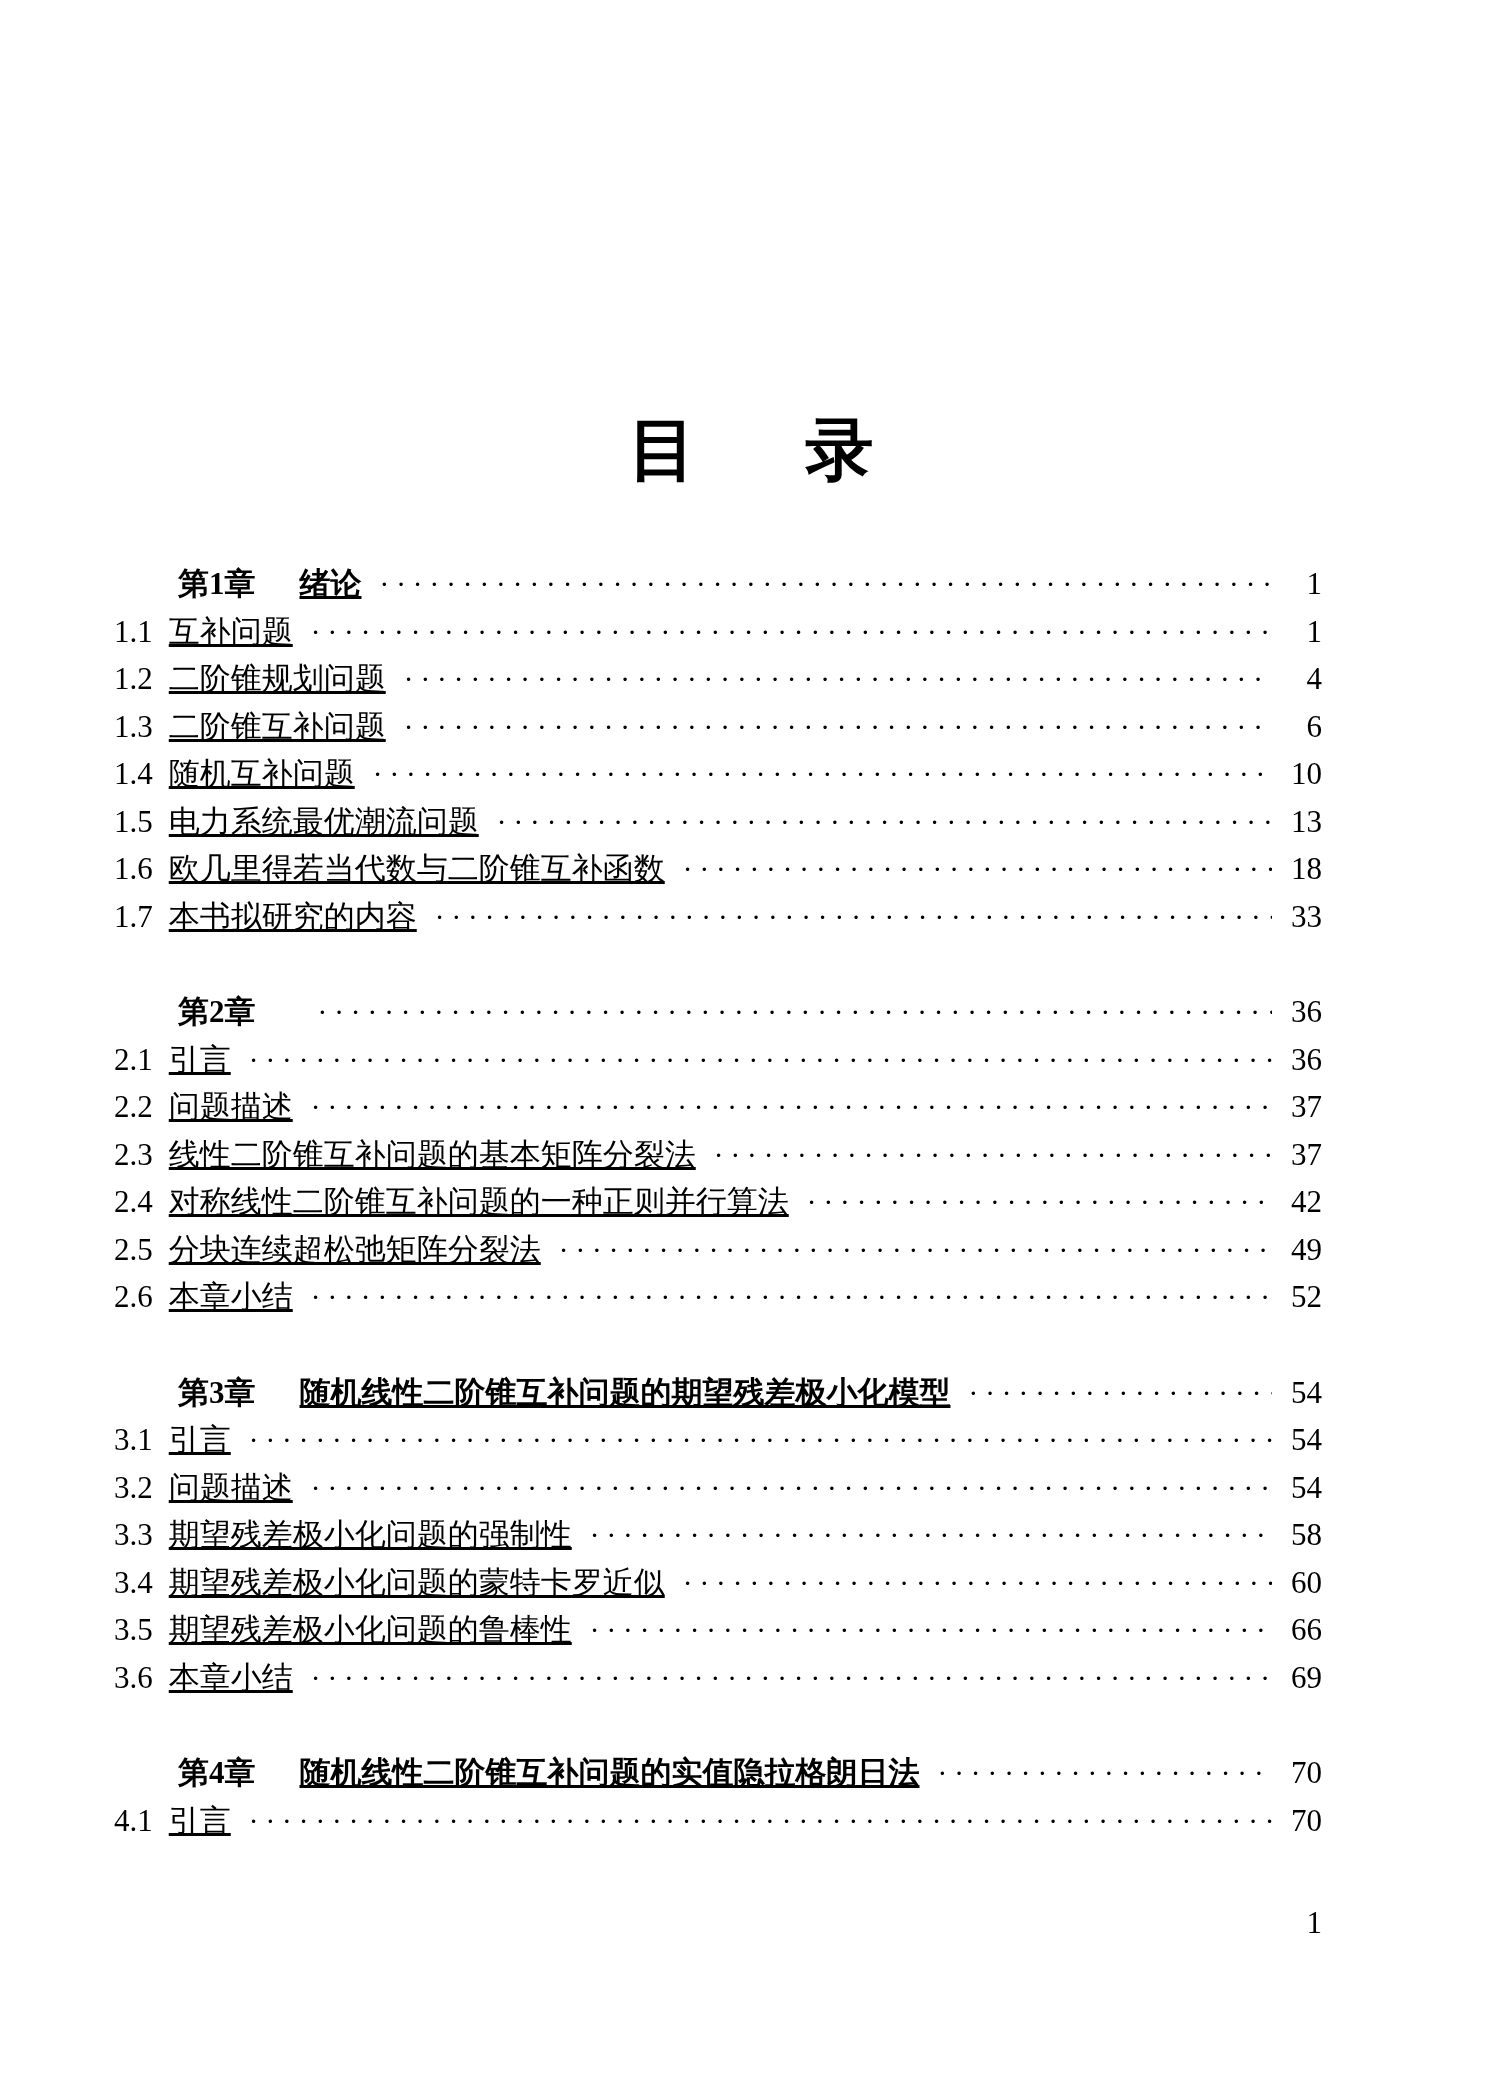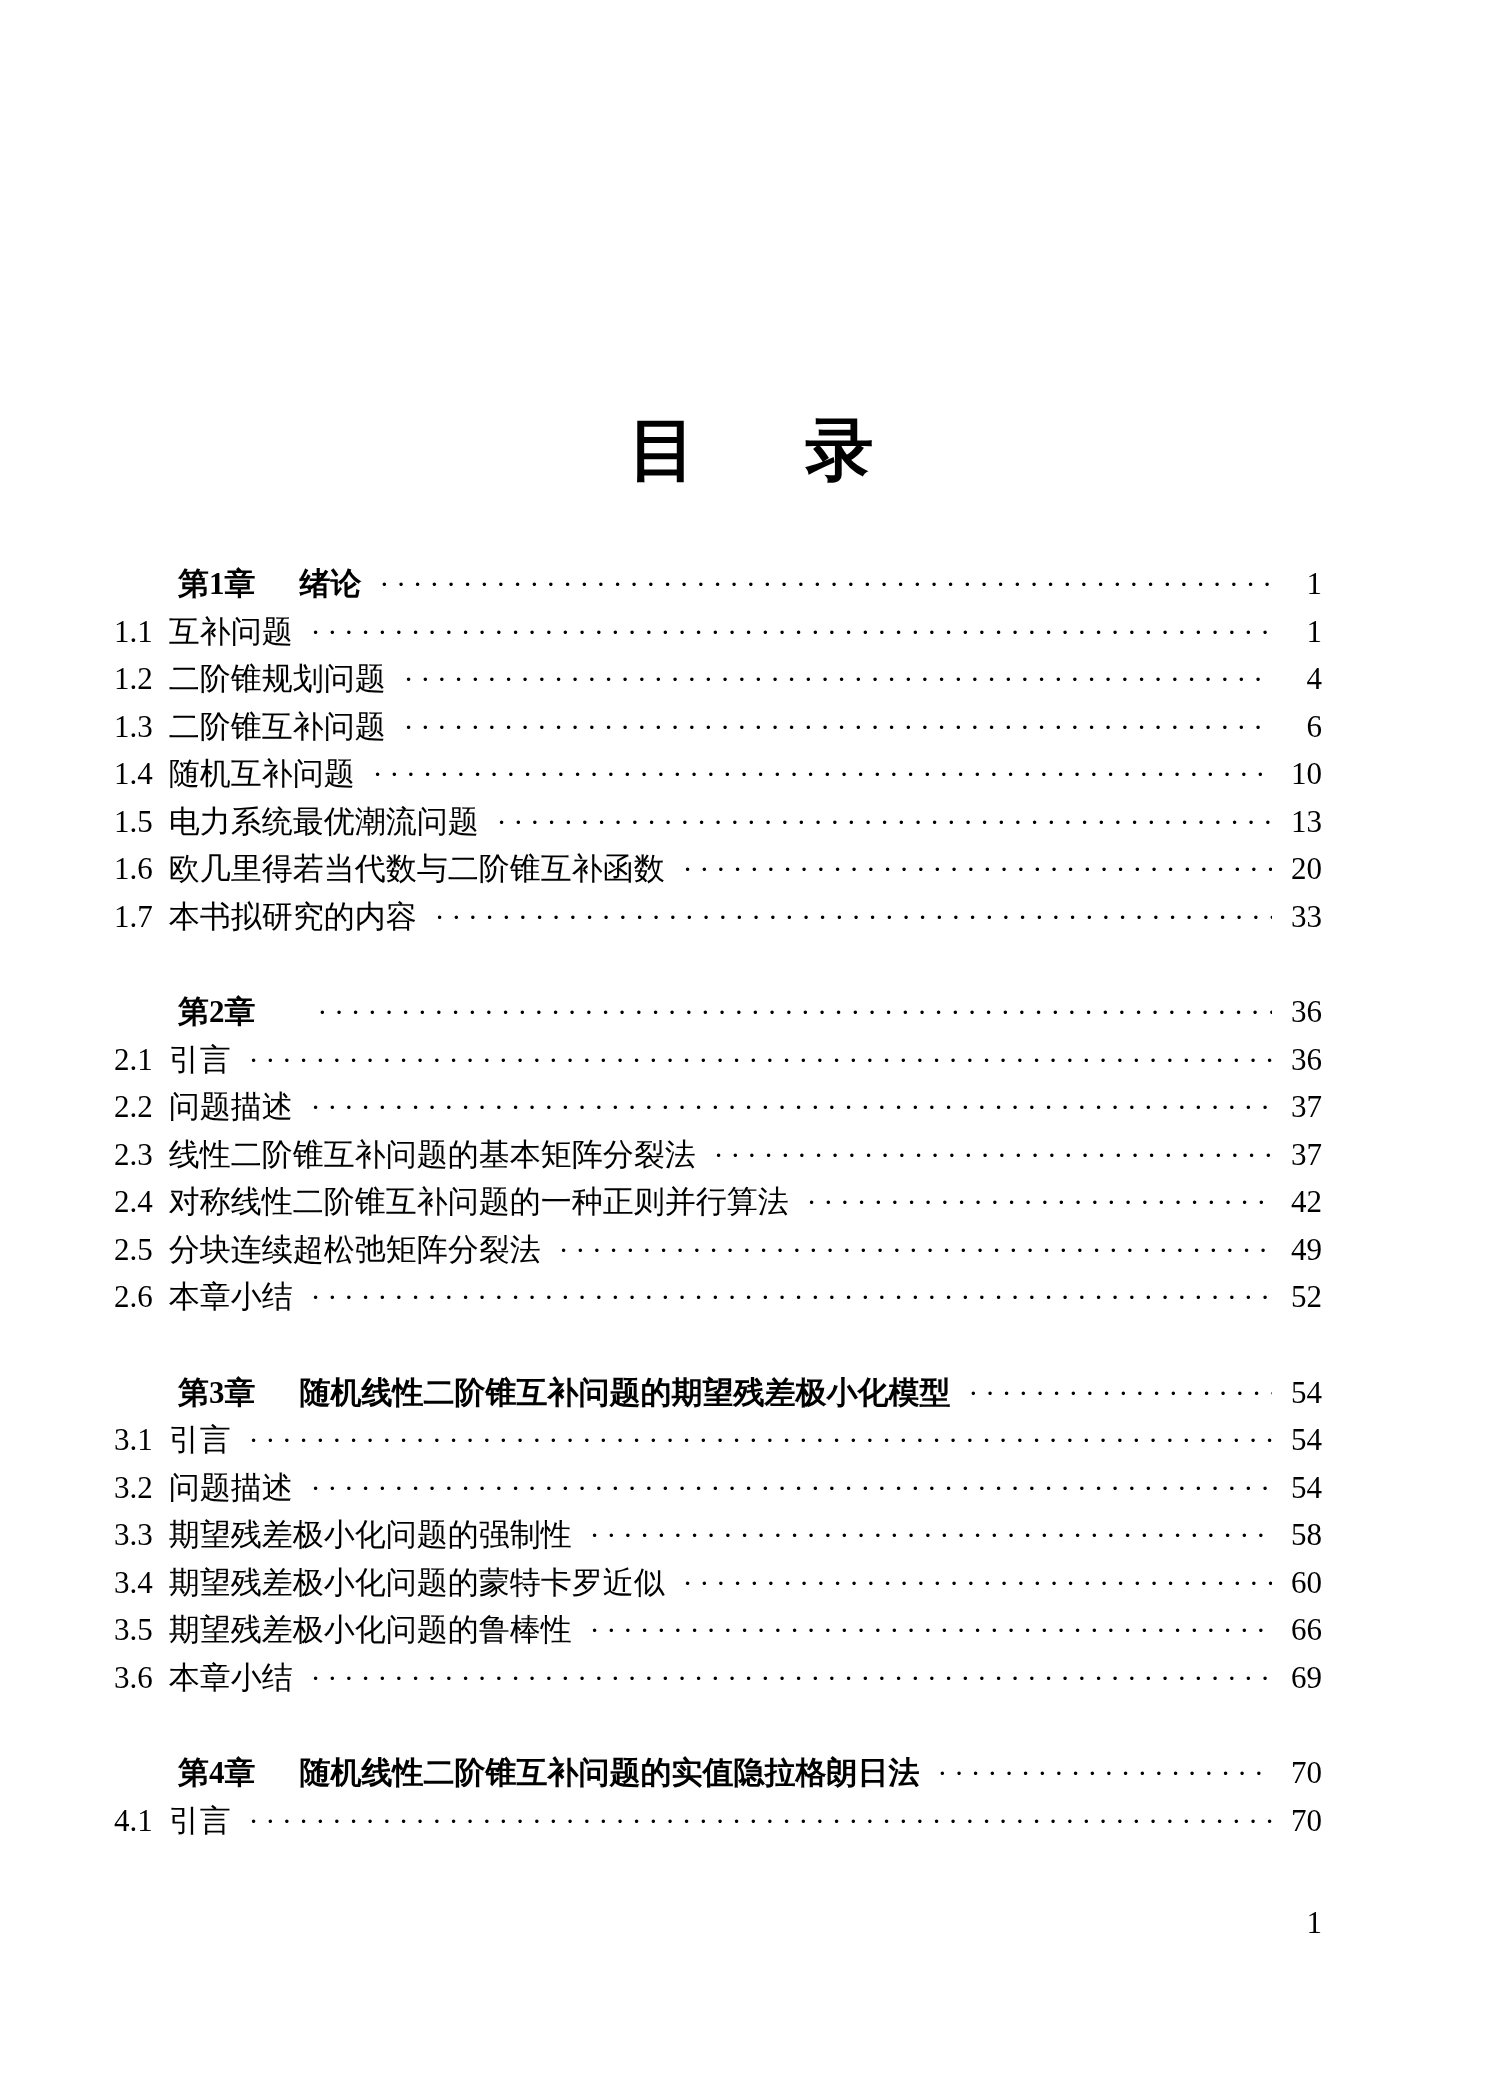--- a/index.html
+++ b/index.html
@@ -46,20 +46,21 @@
   }
   .toc-row.chapter:first-child { margin-top: 0; }
   .toc-row .label {
     flex: none;
     margin-right: 16px;
   }
   .toc-row.chapter .label { margin-right: 44px; }
   .toc-row .titletext {
     flex: none;
     white-space: nowrap;
+    text-decoration: underline;
   }
   .toc-row .leader {
     flex: 1 1 auto;
     overflow: hidden;
     white-space: nowrap;
     letter-spacing: 7px;
     margin: 0 10px 0 18px;
     font-weight: normal;
     font-size: 29px;
   }
@@ -118,21 +119,21 @@
     <div class="toc-row section">
       <span class="label">1.5</span>
       <span class="titletext">电力系统最优潮流问题</span>
       <span class="leader">································································································································································</span>
       <span class="pagenum">13</span>
     </div>
     <div class="toc-row section">
       <span class="label">1.6</span>
       <span class="titletext">欧几里得若当代数与二阶锥互补函数</span>
       <span class="leader">································································································································································</span>
-      <span class="pagenum">20</span>
+      <span class="pagenum">18</span>
     </div>
     <div class="toc-row section">
       <span class="label">1.7</span>
       <span class="titletext">本书拟研究的内容</span>
       <span class="leader">································································································································································</span>
       <span class="pagenum">33</span>
     </div>
     <div class="toc-row chapter">
       <span class="label">第2章</span>
       <span class="leader">································································································································································</span>

